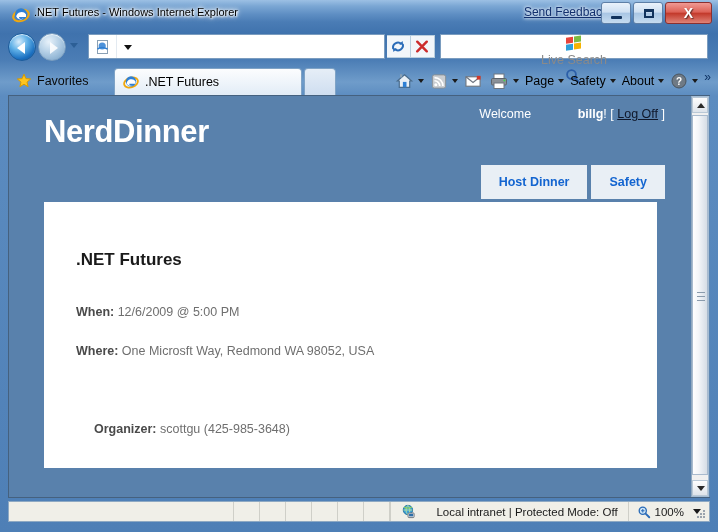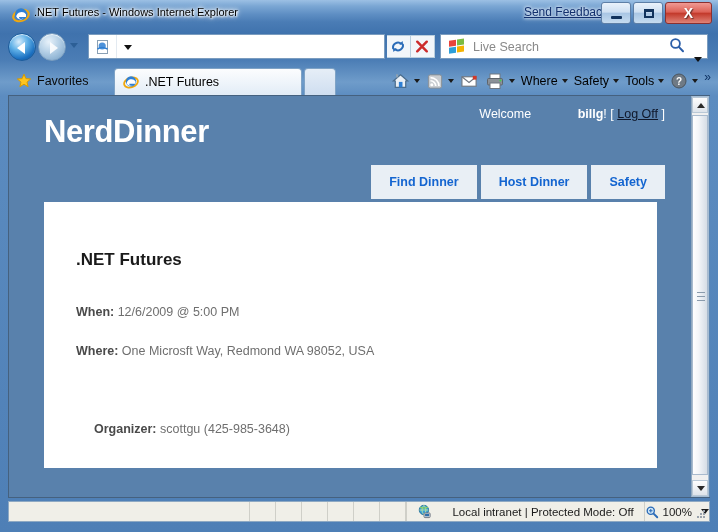--- a/index.html
+++ b/index.html
@@ -135,21 +135,21 @@
     border-left: none;
   }
   #stop-button {
     position: absolute; left: 411px; top: 5px; width: 24px; height: 23px;
     cursor: pointer; background: #f2f6fa; border: 1px solid #b9cede;
     border-left: none;
   }
   #searchbox {
     position: absolute; left: 440px; top: 4px; width: 268px; height: 25px;
     background: #fff; border: 1px solid #7a9cbf;
-    display: flex; align-items: center;
+    display: flex; align-items: center; flex-direction: column;
   }
   #search-placeholder {
     font-size: 12.5px; color: #8a8a8a; flex: 1 1 auto; white-space: nowrap;
   }
   #search-go { width: 22px; position: relative; cursor: pointer; }
   #search-drop {
     width: 18px; position: relative; cursor: pointer;
   }
   #search-drop::after {
     content: ""; position: absolute; left: 5px; top: 10px;
@@ -282,21 +282,21 @@
     display: flex; align-items: center;
   }
   .sb-seg { height: 100%; border-right: 1px solid #cfcfc8; }
   #sb-main { flex: 1 1 auto; }
   #sb-zone {
     display: flex; align-items: center; padding: 0 10px;
     height: 100%; border-left: 1px solid #cfcfc8;
   }
   #sb-zone-label { font-size: 11.5px; color: #1a1a1a; margin-left: 20px; white-space: nowrap; }
   #sb-zoom {
-    display: flex; align-items: center; padding: 0 0; height: 100%;
+    display: flex; align-items: center; padding: 0 8px; height: 100%;
     border-left: 1px solid #cfcfc8; cursor: pointer;
   }
   #sb-zoom-label { font-size: 11.5px; color: #1a1a1a; margin-left: 4px; }
   #sb-zoom-caret {
     width: 0; height: 0; margin-left: 9px;
     border-left: 4px solid transparent; border-right: 4px solid transparent;
     border-top: 5px solid #1a1a1a;
   }
   #resize-grip {
     position: absolute; right: 2px; bottom: 1px; width: 12px; height: 12px;
@@ -427,29 +427,29 @@
       <div class="cmd">
         <svg width="20" height="18" viewBox="0 0 20 18">
           <rect x="5" y="2" width="10" height="4.5" fill="#fff" stroke="#6f7680"></rect>
           <rect x="2.5" y="6.5" width="15" height="6.5" rx="1.2" fill="#8b9198" stroke="#5e646b"></rect>
           <rect x="5" y="11" width="10" height="5.5" fill="#fff" stroke="#6f7680"></rect>
           <circle cx="15.4" cy="8.6" r="1" fill="#3fd14a"></circle>
         </svg>
         <span class="caret"></span>
       </div>
       <div class="cmd">
-        <span class="cmd-label">Where</span>
+        <span class="cmd-label">Page</span>
         <span class="caret"></span>
       </div>
       <div class="cmd">
         <span class="cmd-label">Safety</span>
         <span class="caret"></span>
       </div>
       <div class="cmd">
-        <span class="cmd-label">Tools</span>
+        <span class="cmd-label">About</span>
         <span class="caret"></span>
       </div>
       <div class="cmd">
         <svg width="18" height="18" viewBox="0 0 18 18">
           <circle cx="9" cy="9" r="7" fill="#6f7a85" stroke="#4a545e"></circle>
           <text x="9" y="13" font-size="10" font-family="Liberation Sans, sans-serif" font-weight="bold" fill="#fff" text-anchor="middle">?</text>
         </svg>
         <span class="caret"></span>
       </div>
       <div id="chevron-more">»</div>
@@ -457,21 +457,20 @@
   </div>
 
   <div id="viewport">
     <div id="page">
 
       <div id="welcome"><span>Welcome </span><b>billg</b><span>! [ </span><span id="logoff-link">Log Off</span><span> ]</span></div>
 
       <div id="site-title">NerdDinner</div>
 
       <div id="nav-tabs">
-        <div class="nav-tab">Find Dinner</div>
         <div class="nav-tab">Host Dinner</div>
         <div class="nav-tab">Safety</div>
       </div>
 
       <div id="content-card">
         <div id="dinner-title">.NET Futures</div>
 
         <div class="field" id="field-when"><b>When:</b><span> 12/6/2009 @ 5:00 PM</span></div>
 
         <div class="field" id="field-where"><b>Where:</b><span> One Microsft Way, Redmond WA 98052, USA</span></div>

